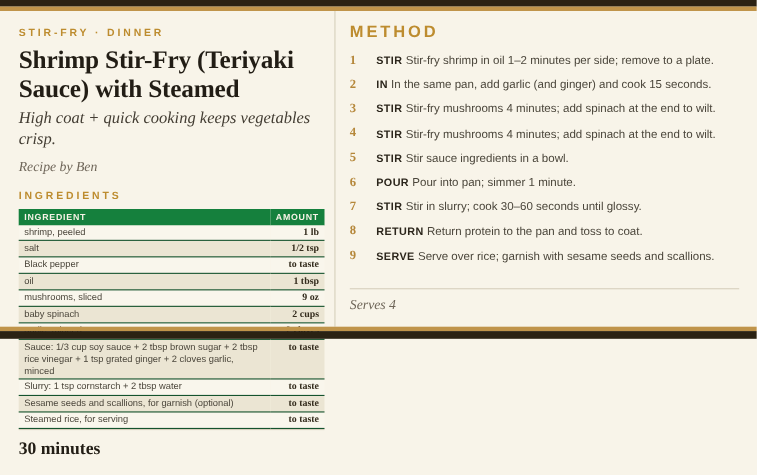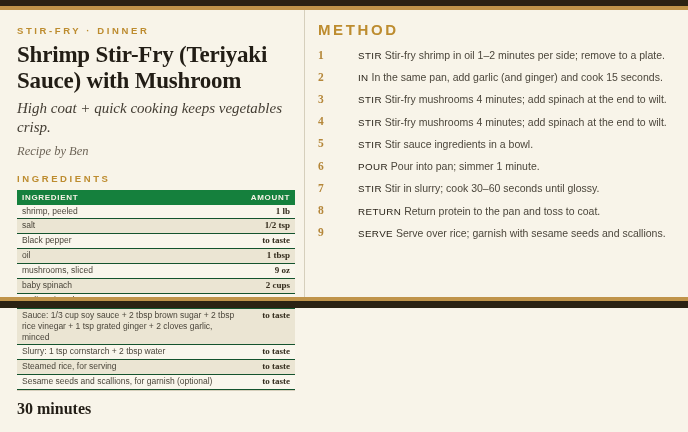--- a/index.html
+++ b/index.html
@@ -38,37 +38,37 @@
   table.ingredients tr:nth-child(even) td { background:#ebe5d3; }
 
   .left-footer { margin-top:auto; border-top:1px solid #d6cfbc; padding-top:9px; }
   .time { font-family:"Liberation Serif", serif; font-weight:bold; color:#221d15; font-size:16px; }
 
   .method-heading { color:#bd8c2f; font-size:15px; font-weight:bold; letter-spacing:2.6px; margin-bottom:10px; }
   .step { display:flex; margin-bottom:8px; }
   .step-num { width:24px; flex:none; font-family:"Liberation Serif", serif; font-weight:bold;
               color:#b5873a; font-size:11.5px; padding-top:0.5px; }
   .step-body { flex:1; font-size:10.5px; line-height:1.35; color:#4b463b; }
-  .step-kw { font-weight:normal; color:#2b251b; font-size:9.8px; letter-spacing:0.4px;margin-left:16px; }
+  .step-kw { font-weight:bold; color:#2b251b; font-size:9.8px; letter-spacing:0.4px; }
 
   .right-footer { margin-top:auto; border-top:1px solid #d6cfbc; padding-top:7px; }
   .serves { font-family:"Liberation Serif", serif; font-style:italic; color:#6e6558; font-size:12.5px; }
 </style>
 </head>
 <body>
 
 <div class="card">
   <div class="stripe-dark"></div>
   <div class="stripe-gold"></div>
 
   <div class="content">
 
     <div class="col-left">
       <div class="eyebrow">STIR-FRY · DINNER</div>
-      <h1 class="title">Shrimp Stir-Fry (Teriyaki Sauce) with Mushroom</h1>
+      <h1 class="title">Shrimp Stir-Fry (Teriyaki Sauce) with Steamed</h1>
       <div class="subtitle">High coat + quick cooking keeps vegetables crisp.</div>
       <div class="byline">Recipe by Ben</div>
       <div class="ing-heading">INGREDIENTS</div>
 
       <table class="ingredients">
         <thead>
           <tr>
             <th>INGREDIENT</th>
             <th class="amt">AMOUNT</th>
           </tr>
@@ -104,25 +104,25 @@
             </tr>
             <tr>
               <td>Sauce: 1/3 cup soy sauce + 2 tbsp brown sugar + 2 tbsp rice vinegar + 1 tsp grated ginger + 2 cloves garlic, minced</td>
               <td class="amt">to taste</td>
             </tr>
             <tr>
               <td>Slurry: 1 tsp cornstarch + 2 tbsp water</td>
               <td class="amt">to taste</td>
             </tr>
             <tr>
-              <td>Steamed rice, for serving</td>
+              <td>Sesame seeds and scallions, for garnish (optional)</td>
               <td class="amt">to taste</td>
             </tr>
             <tr>
-              <td>Sesame seeds and scallions, for garnish (optional)</td>
+              <td>Steamed rice, for serving</td>
               <td class="amt">to taste</td>
             </tr>
           </tbody>
       </table>
 
       <div class="left-footer">
         <div class="time">30 minutes</div>
 
       </div>
     </div>
@@ -162,19 +162,22 @@
           </div>
           <div class="step">
             <div class="step-num">8</div>
             <div class="step-body"><span class="step-kw">RETURN</span> Return protein to the pan and toss to coat.</div>
           </div>
           <div class="step">
             <div class="step-num">9</div>
             <div class="step-body"><span class="step-kw">SERVE</span> Serve over rice; garnish with sesame seeds and scallions.</div>
           </div>
         </div>
+      <div class="right-footer">
+        <div class="serves">Serves 4</div>
+      </div>
     </div>
 
   </div>
 
   <div class="stripe-gold-b"></div>
   <div class="stripe-dark-b"></div>
 </div>
 
 </body></html>

